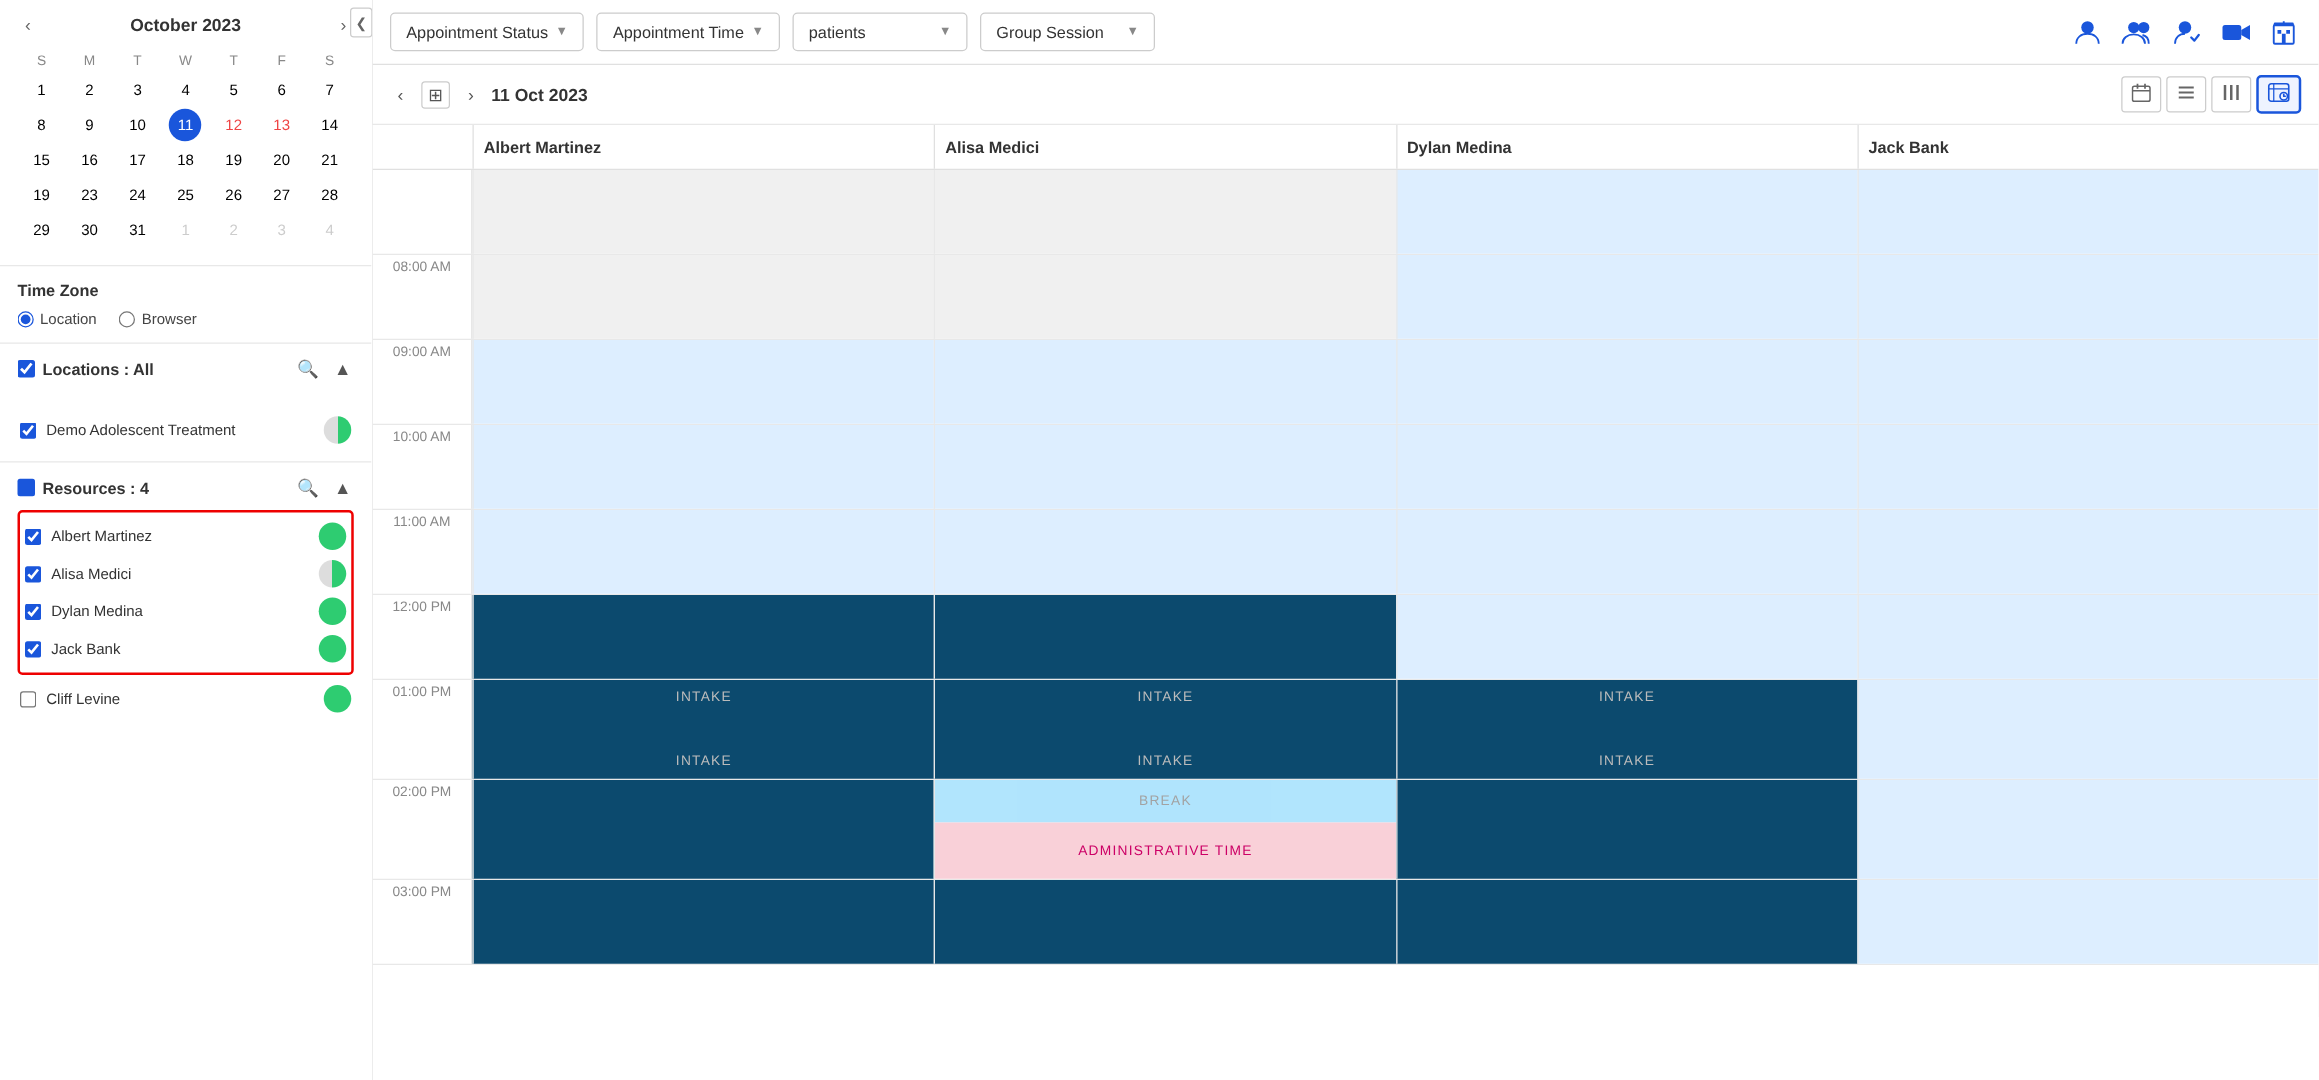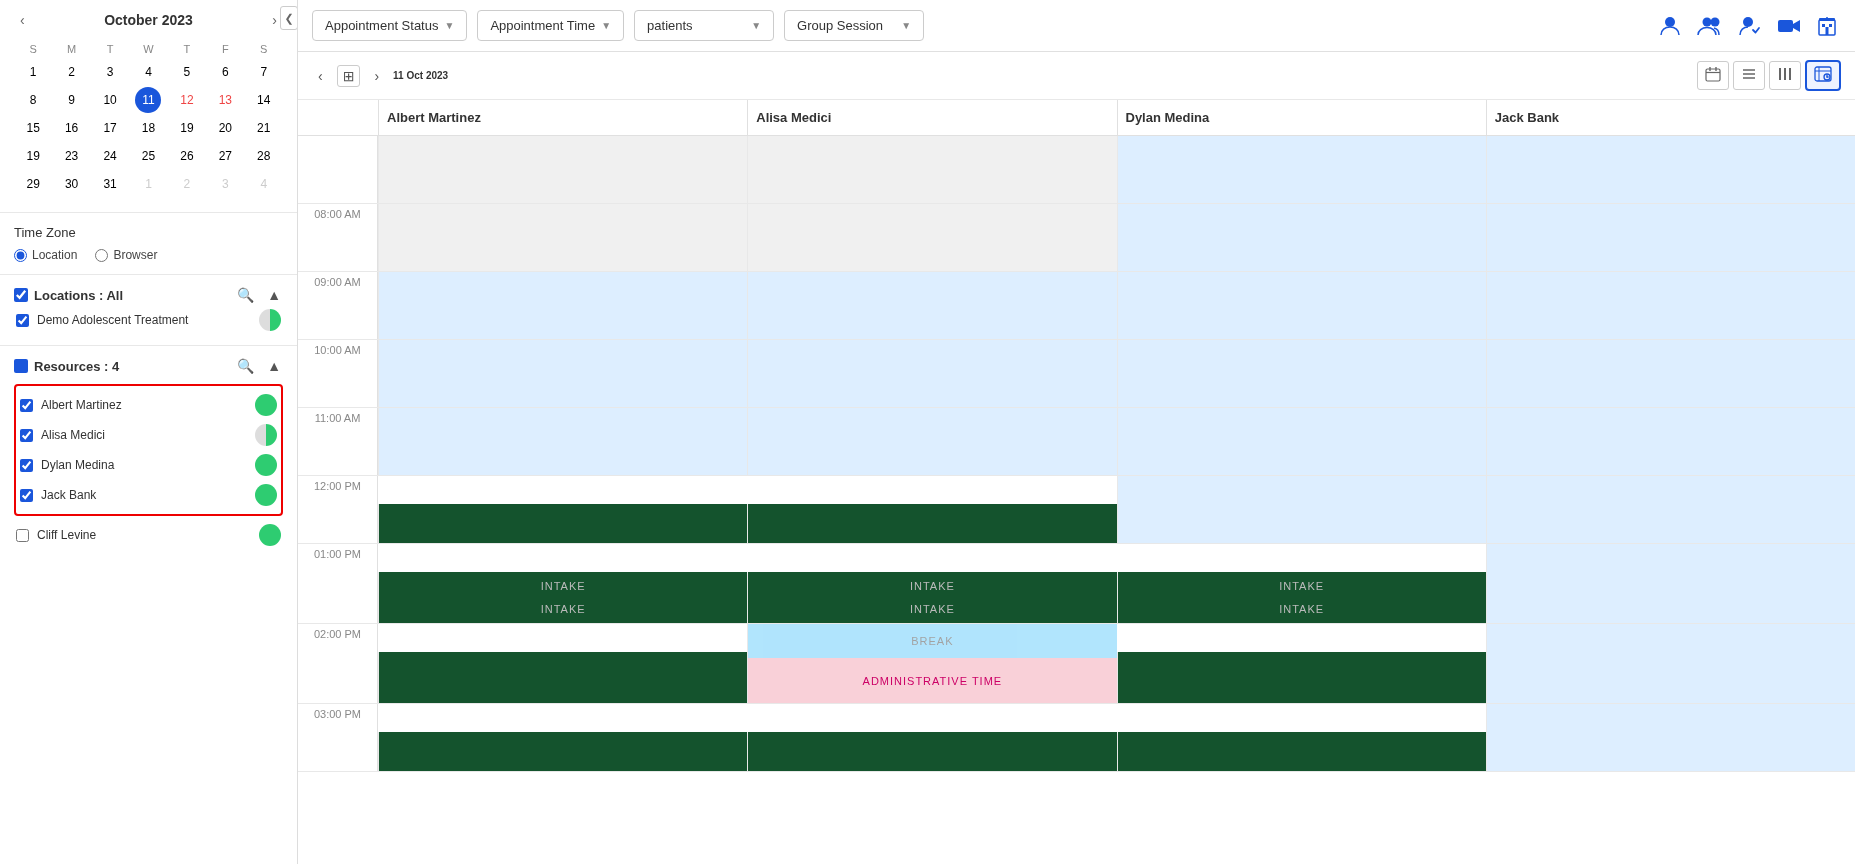--- a/index.html
+++ b/index.html
@@ -42,28 +42,28 @@
     .cal-grid { width: 100%; }
     .cal-grid .dow-row, .cal-grid .week-row { display: grid; grid-template-columns: repeat(7, 1fr); text-align: center; }
     .cal-grid .dow-row span { font-size: 11px; color: #888; padding: 3px 0; }
     .cal-grid .week-row span { font-size: 12px; padding: 4px 2px; cursor: pointer; border-radius: 50%; width: 26px; height: 26px; display: flex; align-items: center; justify-content: center; margin: 1px auto; }
     .cal-grid .week-row span.today { background: #1a56db; color: #fff; border-radius: 50%; }
     .cal-grid .week-row span.other-month { color: #ccc; }
     .cal-grid .week-row span.blue-text { color: #ef4444; font-weight: 400; }
 
     
     .timezone-section { padding: 12px 14px; border-bottom: 1px solid #e8e8e8; }
-    .timezone-section .section-title { font-size: 13px; font-weight: 400; color: #333; margin-bottom: 8px; }
+    .timezone-section .section-title { font-size: 13px; font-weight: 700; color: #333; margin-bottom: 8px; }
     .radio-group { display: flex; gap: 18px; }
     .radio-label { display: flex; align-items: flex-end; gap: 5px; font-size: 12px; color: #444; cursor: pointer; }
     .radio-label input[type=radio] { accent-color: #1a56db; }
 
     
     .section-panel { padding: 10px 14px; border-bottom: 1px solid #e8e8e8; }
-    .section-panel-header { display: flex; align-items: center; justify-content: space-between; margin-bottom: 0; }
+    .section-panel-header { display: flex; align-items: center; justify-content: space-between; margin-bottom: 24px; }
     .section-panel-header .label-row { display: flex; align-items: center; gap: 6px; font-size: 13px; font-weight: 600; color: #333; }
     .section-panel-header .label-row input[type=checkbox] { accent-color: #1a56db; width: 14px; height: 14px; }
     .section-panel-header .icons { display: flex; gap: 8px; align-items: center; }
     .icon-btn { background: none; border: none; cursor: pointer; color: #555; font-size: 14px; padding: 2px; }
     .location-item { display: flex; align-items: center; gap: 8px; padding: 4px 2px; }
     .location-item input[type=checkbox] { accent-color: #1a56db; width: 13px; height: 13px; }
     .location-item .loc-name { flex: 1; font-size: 12px; color: #333; }
     .color-dot { width: 22px; height: 22px; border-radius: 50%; flex-shrink: 0; }
     .dot-green { background: #2ecc71; }
     .dot-half {
@@ -94,40 +94,40 @@
       font-size: 13px; color: #333; min-width: 140px;
     }
     .dropdown-btn .arrow { color: #888; font-size: 10px; margin-left: auto; }
     .toolbar-icons { display: flex; align-items: center; gap: 8px; margin-left: auto; }
     .toolbar-icon-btn { background: none; border: none; cursor: pointer; color: #1a56db; font-size: 20px; padding: 4px; display: flex; align-items: center; justify-content: center; }
 
     
     .cal-nav-bar { display: flex; align-items: center; gap: 8px; padding: 8px 14px; border-bottom: 1px solid #e8e8e8; background: #fff; flex-shrink: 0; }
     .cal-nav-bar .nav-btn { background: none; border: none; cursor: pointer; color: #555; font-size: 14px; padding: 2px 6px; }
     .cal-nav-bar .grid-btn { background: none; border: 1px solid #ccc; border-radius: 3px; padding: 2px 5px; cursor: pointer; color: #555; font-size: 14px; }
-    .cal-nav-bar .date-label { font-size: 10px; font-weight: 600; color: #333; }
+    .cal-nav-bar .date-label { font-size: 14px; font-weight: 600; color: #333; }
     .cal-nav-bar .right-icons { margin-left: auto; display: flex; align-items: center; gap: 4px; }
     .view-btn { background: none; border: 1px solid #ccc; border-radius: 3px; cursor: pointer; padding: 4px 7px; color: #555; font-size: 14px; }
     .view-btn.active-view { border: 2px solid #1a56db; color: #1a56db; background: #eef3ff; border-radius: 4px; }
 
     
     .schedule-wrapper { flex: 1; overflow: auto; position: relative; }
     .schedule-grid { display: flex; flex-direction: column; }
     .schedule-header { display: grid; grid-template-columns: 80px repeat(4, 1fr); border-bottom: 1px solid #e0e0e0; position: sticky; top: 0; background: #fff; z-index: 5; }
     .schedule-header .col-header { padding: 10px 8px; font-size: 13px; font-weight: 600; color: #333; border-left: 1px solid #e0e0e0; text-align: left; }
     .schedule-header .col-header:first-child { border-left: none; }
     .time-col { width: 80px; }
 
     .schedule-body { position: relative; }
     .time-row { display: grid; grid-template-columns: 80px repeat(4, 1fr); border-bottom: 1px solid #e8e8e8; min-height: 68px; }
     .time-label { font-size: 11px; color: #888; padding: 4px 8px 0 8px; text-align: center; border-right: 1px solid #e0e0e0; white-space: nowrap; }
     .cell { border-left: 1px solid #e8e8e8; position: relative; }
     .cell.bg-light-blue { background: #ddeeff; }
     .cell.bg-gray { background: #f0f0f0; }
-    .cell.bg-white { background: #14532d; margin-top: 28px; }
+    .cell.bg-white { background: #0c4a6e; }
     .break-block {
       background: #7dd3fc; opacity: 0.6;
       position: absolute; top: 0; left: 0; right: 0; height: 34px;
       display: flex; align-items: center; justify-content: center;
       font-size: 11px; color: #666; text-transform: uppercase; letter-spacing: 1px;
     }
     .admin-block {
       background: #f9d0d8;
       position: absolute; top: 34px; left: 0; right: 0; bottom: 0;
       display: flex; align-items: center; justify-content: center;

